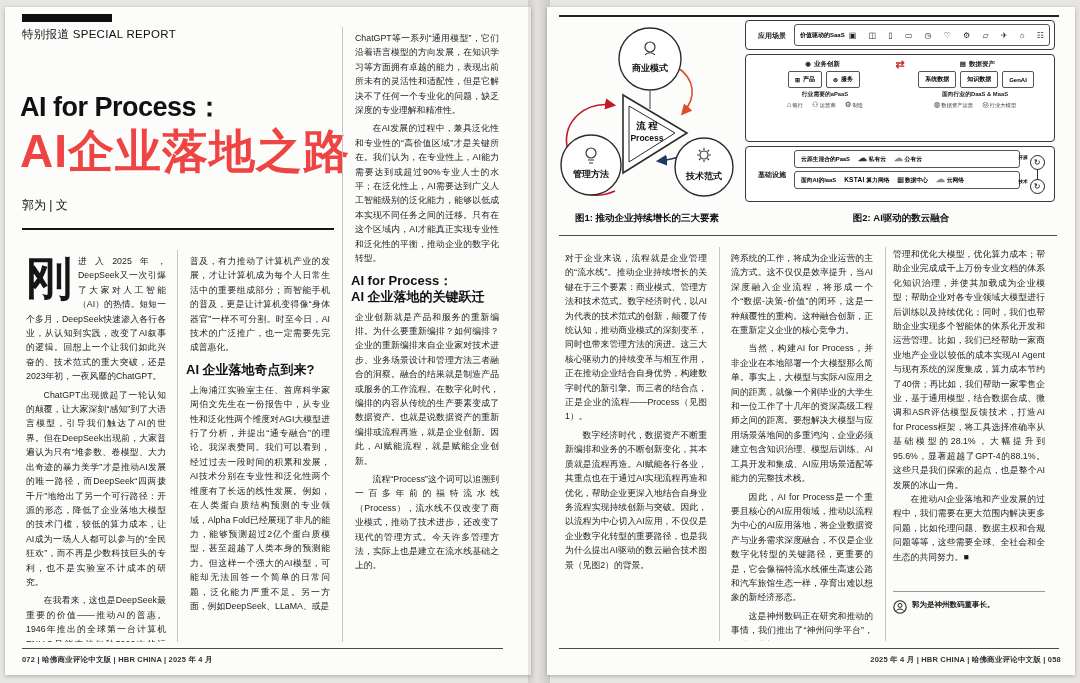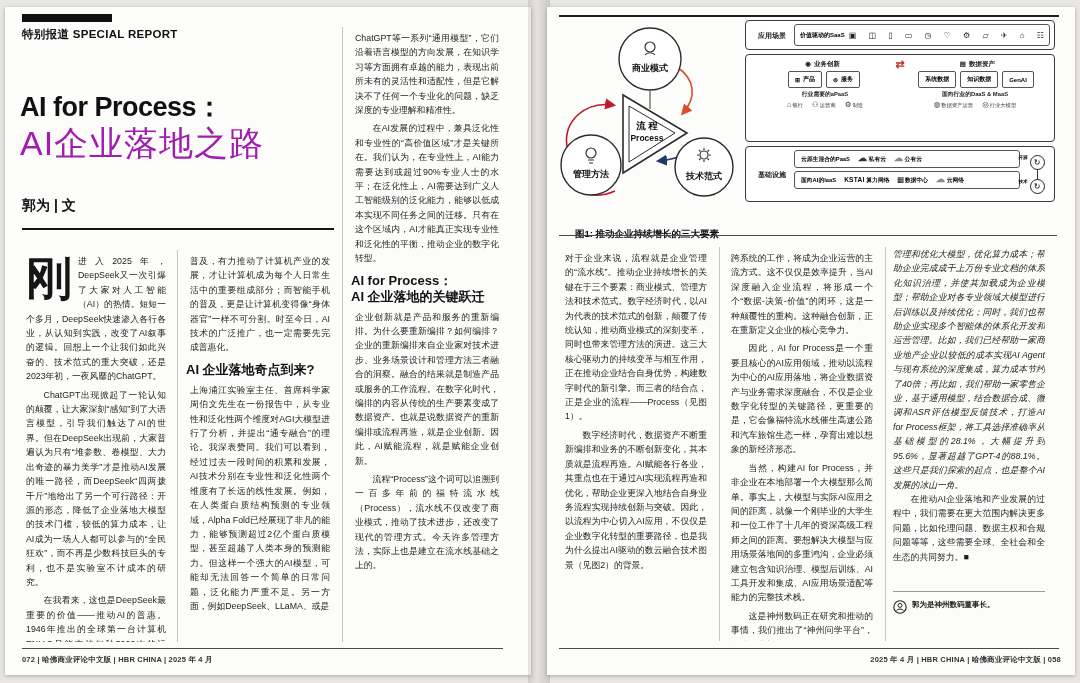--- a/index.html
+++ b/index.html
@@ -7,24 +7,24 @@
   body { font-family:"Liberation Sans","DejaVu Sans",sans-serif; background:#dedddb; }
   .spread { position:relative; width:1080px; height:683px; background:#e7e6e3; overflow:hidden; }
   .page { position:absolute; top:7px; height:668px; background:#fcfcfb; box-shadow:0 1px 4px rgba(0,0,0,.25); }
   .page-left  { left:5px;  width:526px; }
   .page-right { left:547px; width:528px; }
   .gutter { position:absolute; left:528px; top:0; width:22px; height:683px;
             background:linear-gradient(90deg,rgba(0,0,0,.10),rgba(0,0,0,.02) 40%,rgba(0,0,0,.12)); }
 
   
   .kicker-bar { position:absolute; left:17px; top:7px; width:90px; height:8px; background:#101010; }
-  .kicker { position:absolute; left:17px; top:20px; font-size:11.5px; font-weight:bold; letter-spacing:.3px; color:#101010; }
+  .kicker { position:absolute; left:17px; top:20px; font-size:11.5px; font-weight:normal; letter-spacing:.3px; color:#101010; }
   .title-black { position:absolute; left:15px; top:82px; font-size:27px; font-weight:bold; color:#111; letter-spacing:-0.5px; }
-  .title-red   { position:absolute; left:15px; top:114px; font-size:34px; font-weight:normal; color:#a21caf; letter-spacing:1px; }
-  .byline { position:absolute; left:17px; top:190px; font-size:14px; font-weight:bold; color:#111; }
+  .title-red   { position:absolute; left:15px; top:114px; font-size:46px; font-weight:bold; color:#ef4444; letter-spacing:1px; }
+  .byline { position:absolute; left:17px; top:190px; font-size:12px; font-weight:normal; color:#111; }
   .title-rule { position:absolute; left:17px; top:221px; width:312px; height:2px; background:#151515; }
 
   .bodycol { position:absolute; font-size:8.8px; line-height:14.4px; text-align:justify;
              color:#1c1c1c; overflow:hidden; }
   .bodycol p { text-indent:2em; margin:4px; }
   .bodycol p.noindent { text-indent:0; }
   .lcol1 { left:17px;  top:243px; width:148px; height:392px; }
   .lcol2 { left:181px; top:243px; width:148px; height:392px; }
   .lcol3 { left:346px; top:20px;  width:152px; height:615px; }
   .vdiv { position:absolute; width:1px; background:#c6c5c2; }
@@ -35,32 +35,32 @@
   .colhead { font-size:13px; font-weight:bold; color:#111; line-height:16px; margin:7px 0 5px; }
   .bottom-rule { position:absolute; height:1px; background:#4a4a4a; }
   .l-bottom-rule { left:17px; top:641px; width:481px; }
   .footer { position:absolute; font-size:7.5px; font-weight:bold; color:#333; letter-spacing:.2px; }
   .l-footer { left:17px; top:648px;text-align:center; }
 
   
   .r-top-rule { position:absolute; left:12px; top:8px; width:500px; height:1.5px; background:#222; }
   .fig1-wrap { position:absolute; left:10px; top:12px; width:180px; }
   .fig-caption { position:absolute; font-size:9.5px; font-weight:bold; color:#111; text-align:center; }
-  .fig1-cap { left:0px; top:205px; width:200px;margin-top:16px; }
+  .fig1-cap { left:0px; top:205px; width:200px; }
   .fig2-cap { left:200px; top:205px; width:308px; }
   .r-mid-rule { left:12px; top:228px; width:498px; }
   .rcol1 { left:14px;  top:240px; width:150px; height:394px; }
   .rcol2 { left:180px; top:240px; width:150px; height:394px; }
   .rdiv1 { left:172px; top:240px; height:394px; }
   .rdiv2 { left:338px; top:240px; height:394px; }
   .rcol3-wrap { position:absolute; left:346px; top:240px; width:152px; }
   .rcol3-text { font-size:8.8px; line-height:14.4px; text-align:justify; color:#1c1c1c;
                 height:338px; overflow:hidden; }
   .rcol3-text p { text-indent:2em; }
-  .rcol3-text p.noindent { text-indent:0;font-style:italic; }
+  .rcol3-text p.noindent { text-indent:0; }
   .bio-rule { width:152px; height:1px; background:#9a9a98; margin:6px 0 8px; }
   .bio-row { display:flex; align-items:flex-start; gap:5px; font-size:7.5px; font-weight:bold; color:#222; }
   .r-bottom-rule { left:12px; top:641px; width:500px; }
   .r-footer { right:14px; top:648px; }
 
   
   .fig2 { position:absolute; left:198px; top:13px; width:310px; height:188px; font-family:Liberation Sans, sans-serif; }
   .f2row { border:1.2px solid #3a3a3a; border-radius:4px; background:#fff; display:flex;
            align-items:stretch; margin-bottom:4px; padding:3px 4px; }
   .f2label { width:44px; min-width:44px; font-size:7px; font-weight:bold; color:#222;
@@ -292,32 +292,33 @@
               <div class="f2circ">↻</div>
             </div>
             <div style="position:relative">
               <span class="f2circlbl">技术</span>
               <div class="f2circ">↻</div>
             </div>
           </div>
         </div>
       </div>
     </div>
+    <div class="fig-caption fig2-cap">图2: AI驱动的数云融合</div>
 
     <div class="bottom-rule r-mid-rule"></div>
 
     <div class="bodycol rcol1">
       <p class="noindent">对于企业来说，流程就是企业管理的“流水线”。推动企业持续增长的关键在于三个要素：商业模式、管理方法和技术范式。数字经济时代，以AI为代表的技术范式的创新，颠覆了传统认知，推动商业模式的深刻变革，同时也带来管理方法的演进。这三大核心驱动力的持续变革与相互作用，正在推动企业结合自身优势，构建数字时代的新引擎。而三者的结合点，正是企业的流程——Process（见图1）。</p>
       <p>数字经济时代，数据资产不断重新编排和业务的不断创新变化，其本质就是流程再造。AI赋能各行各业，其重点也在于通过AI实现流程再造和优化，帮助企业更深入地结合自身业务流程实现持续创新与突破。因此，以流程为中心切入AI应用，不仅仅是企业数字化转型的重要路径，也是我为什么提出AI驱动的数云融合技术图景（见图2）的背景。</p>
     </div>
     <div class="vdiv rdiv1"></div>
     <div class="bodycol rcol2">
       <p class="noindent">跨系统的工作，将成为企业运营的主流方式。这不仅仅是效率提升，当AI深度融入企业流程，将形成一个个“数据-决策-价值”的闭环，这是一种颠覆性的重构。这种融合创新，正在重新定义企业的核心竞争力。</p>
+      <p>当然，构建AI for Process，并非企业在本地部署一个大模型那么简单。事实上，大模型与实际AI应用之间的距离，就像一个刚毕业的大学生和一位工作了十几年的资深高级工程师之间的距离。要想解决大模型与应用场景落地间的多重鸿沟，企业必须建立包含知识治理、模型后训练、AI工具开发和集成、AI应用场景适配等能力的完整技术栈。</p>
       <p>因此，AI for Process是一个重要且核心的AI应用领域，推动以流程为中心的AI应用落地，将企业数据资产与业务需求深度融合，不仅是企业数字化转型的关键路径，更重要的是，它会像福特流水线催生高速公路和汽车旅馆生态一样，孕育出难以想象的新经济形态。</p>
-      <p>当然，构建AI for Process，并非企业在本地部署一个大模型那么简单。事实上，大模型与实际AI应用之间的距离，就像一个刚毕业的大学生和一位工作了十几年的资深高级工程师之间的距离。要想解决大模型与应用场景落地间的多重鸿沟，企业必须建立包含知识治理、模型后训练、AI工具开发和集成、AI应用场景适配等能力的完整技术栈。</p>
       <p>这是神州数码正在研究和推动的事情，我们推出了“神州问学平台”，帮助企业部署、</p>
     </div>
     <div class="vdiv rdiv2"></div>
     <div class="rcol3-wrap">
       <div class="rcol3-text">
         <p class="noindent">管理和优化大模型，优化算力成本；帮助企业完成成千上万份专业文档的体系化知识治理，并使其加载成为企业模型；帮助企业对各专业领域大模型进行后训练以及持续优化；同时，我们也帮助企业实现多个智能体的体系化开发和运营管理。比如，我们已经帮助一家商业地产企业以较低的成本实现AI Agent与现有系统的深度集成，算力成本节约了40倍；再比如，我们帮助一家零售企业，基于通用模型，结合数据合成、微调和ASR评估模型反馈技术，打造AI for Process框架，将工具选择准确率从基础模型的28.1%，大幅提升到95.6%，显著超越了GPT-4的88.1%。这些只是我们探索的起点，也是整个AI发展的冰山一角。</p>
         <p>在推动AI企业落地和产业发展的过程中，我们需要在更大范围内解决更多问题，比如伦理问题、数据主权和合规问题等等，这些需要全球、全社会和全生态的共同努力。■</p>
       </div>
       <div class="bio-rule"></div>
       <div class="bio-row">

